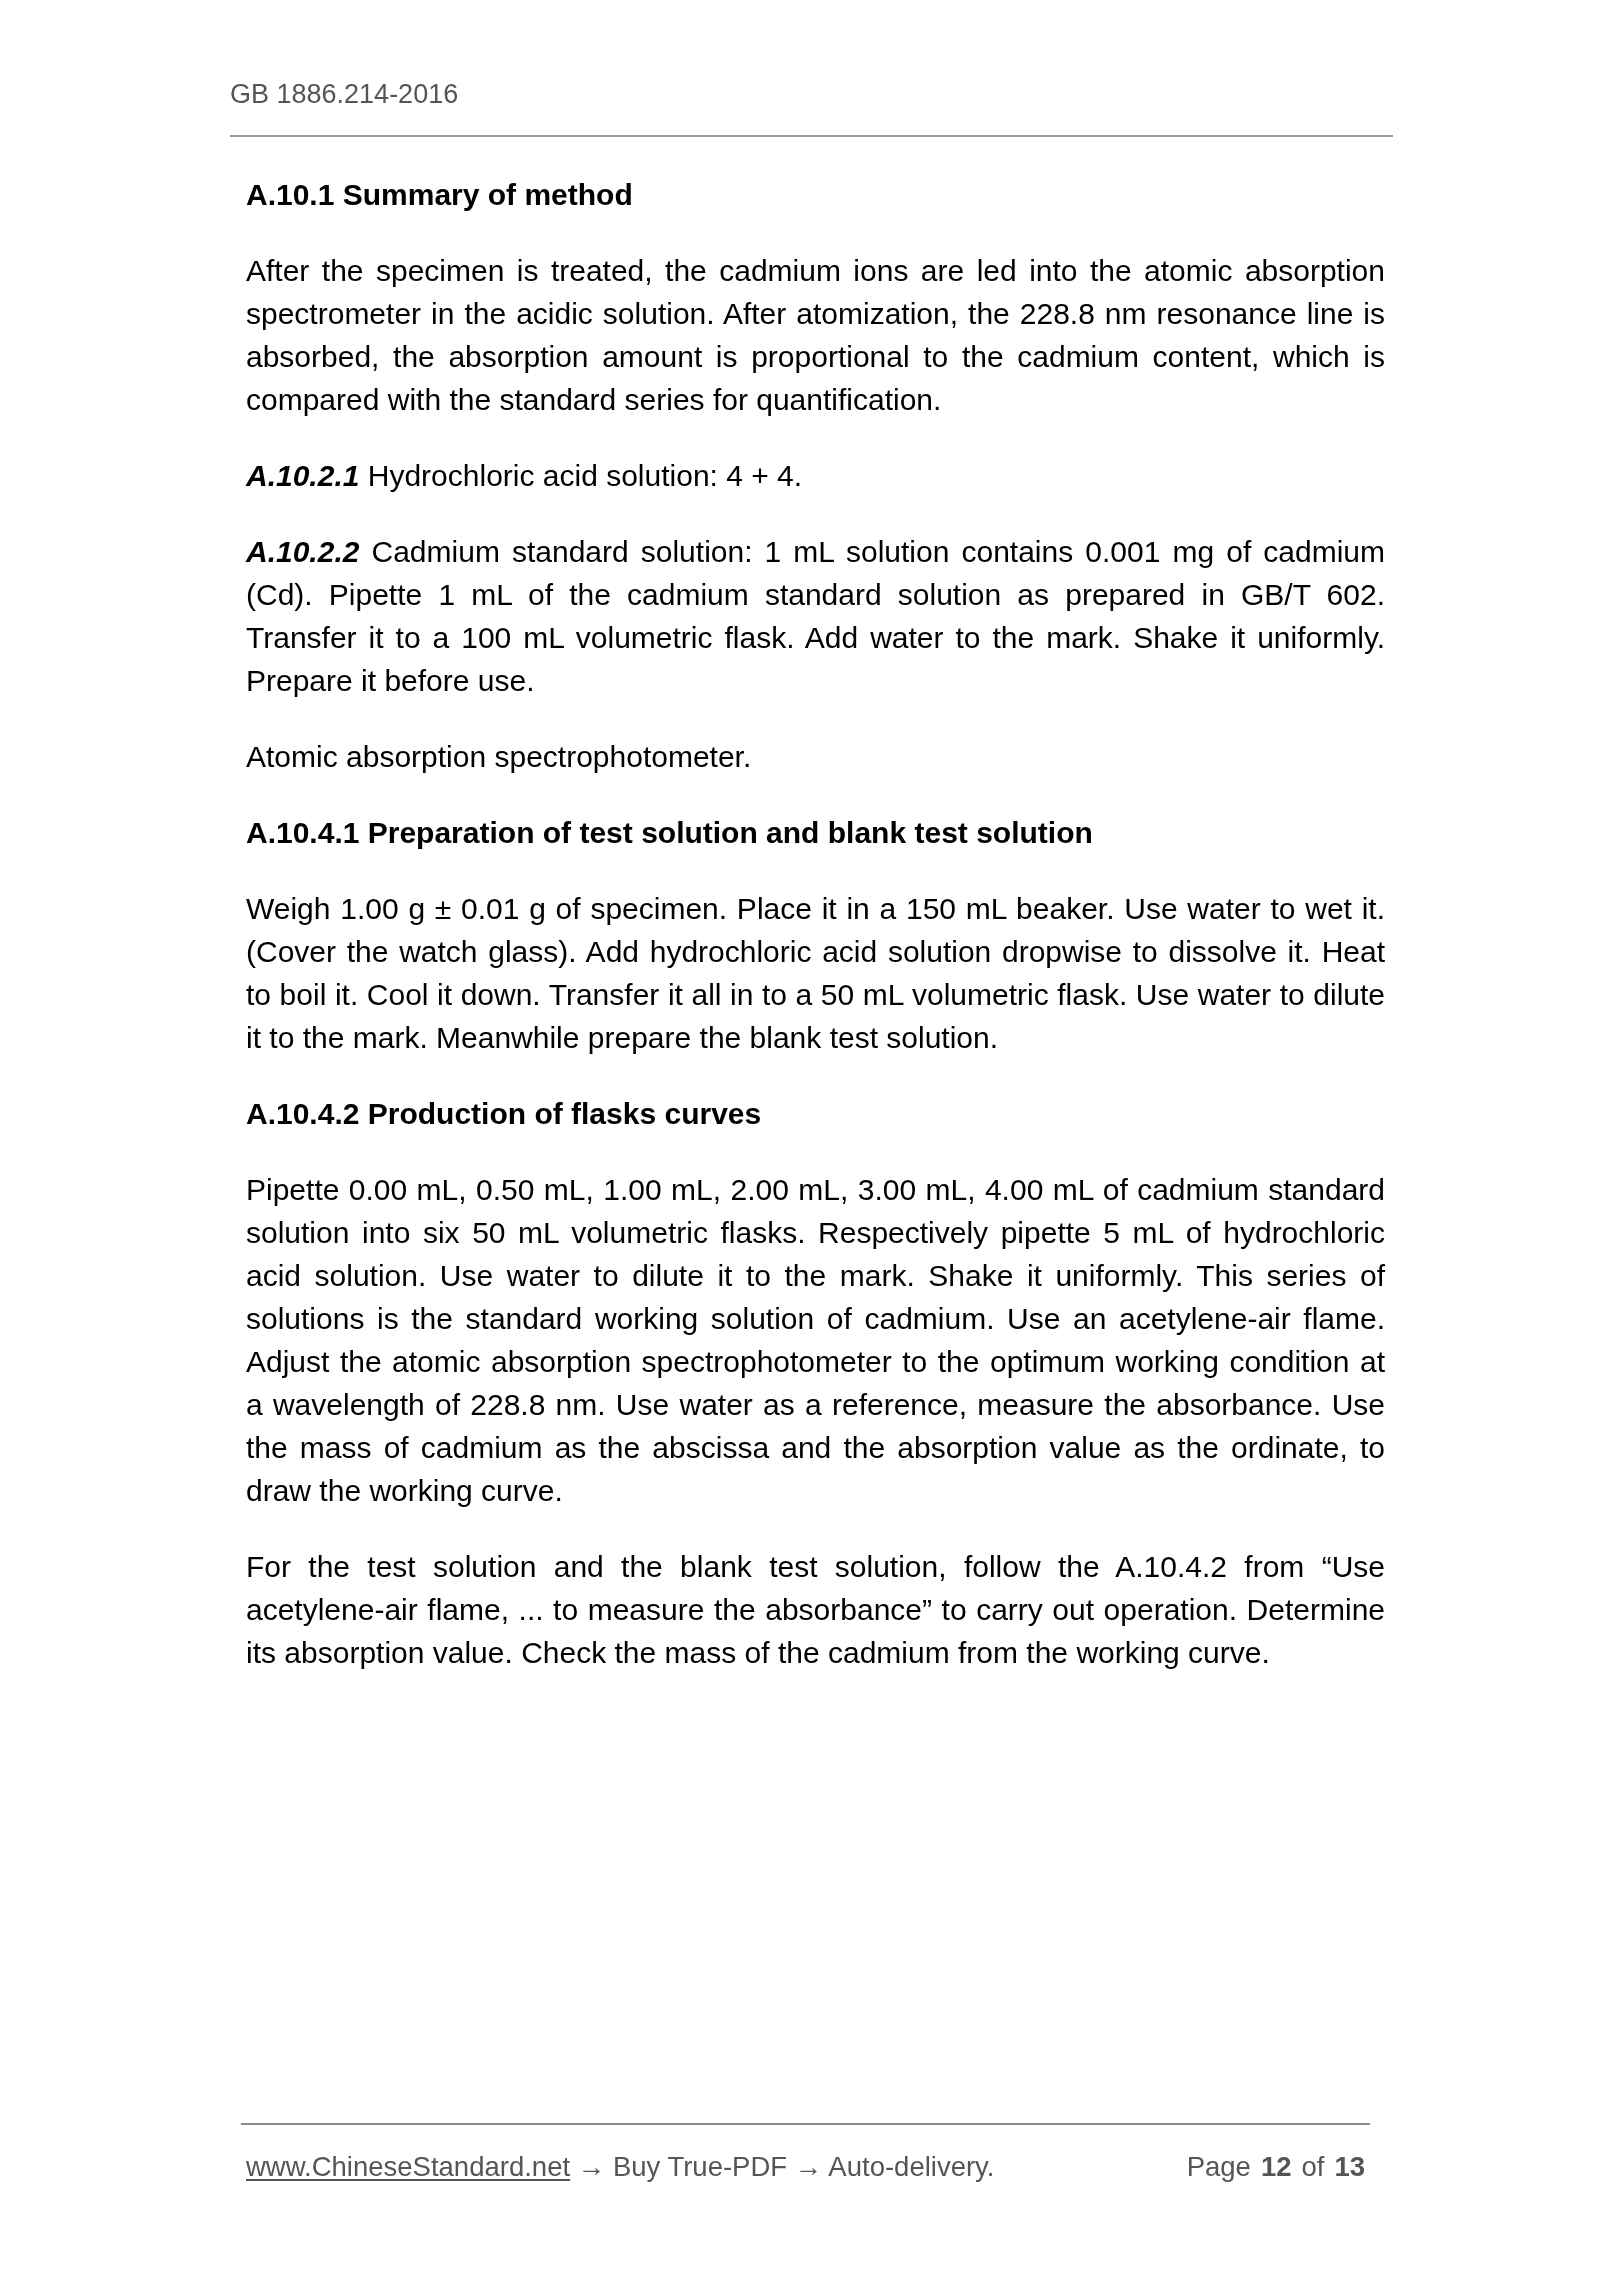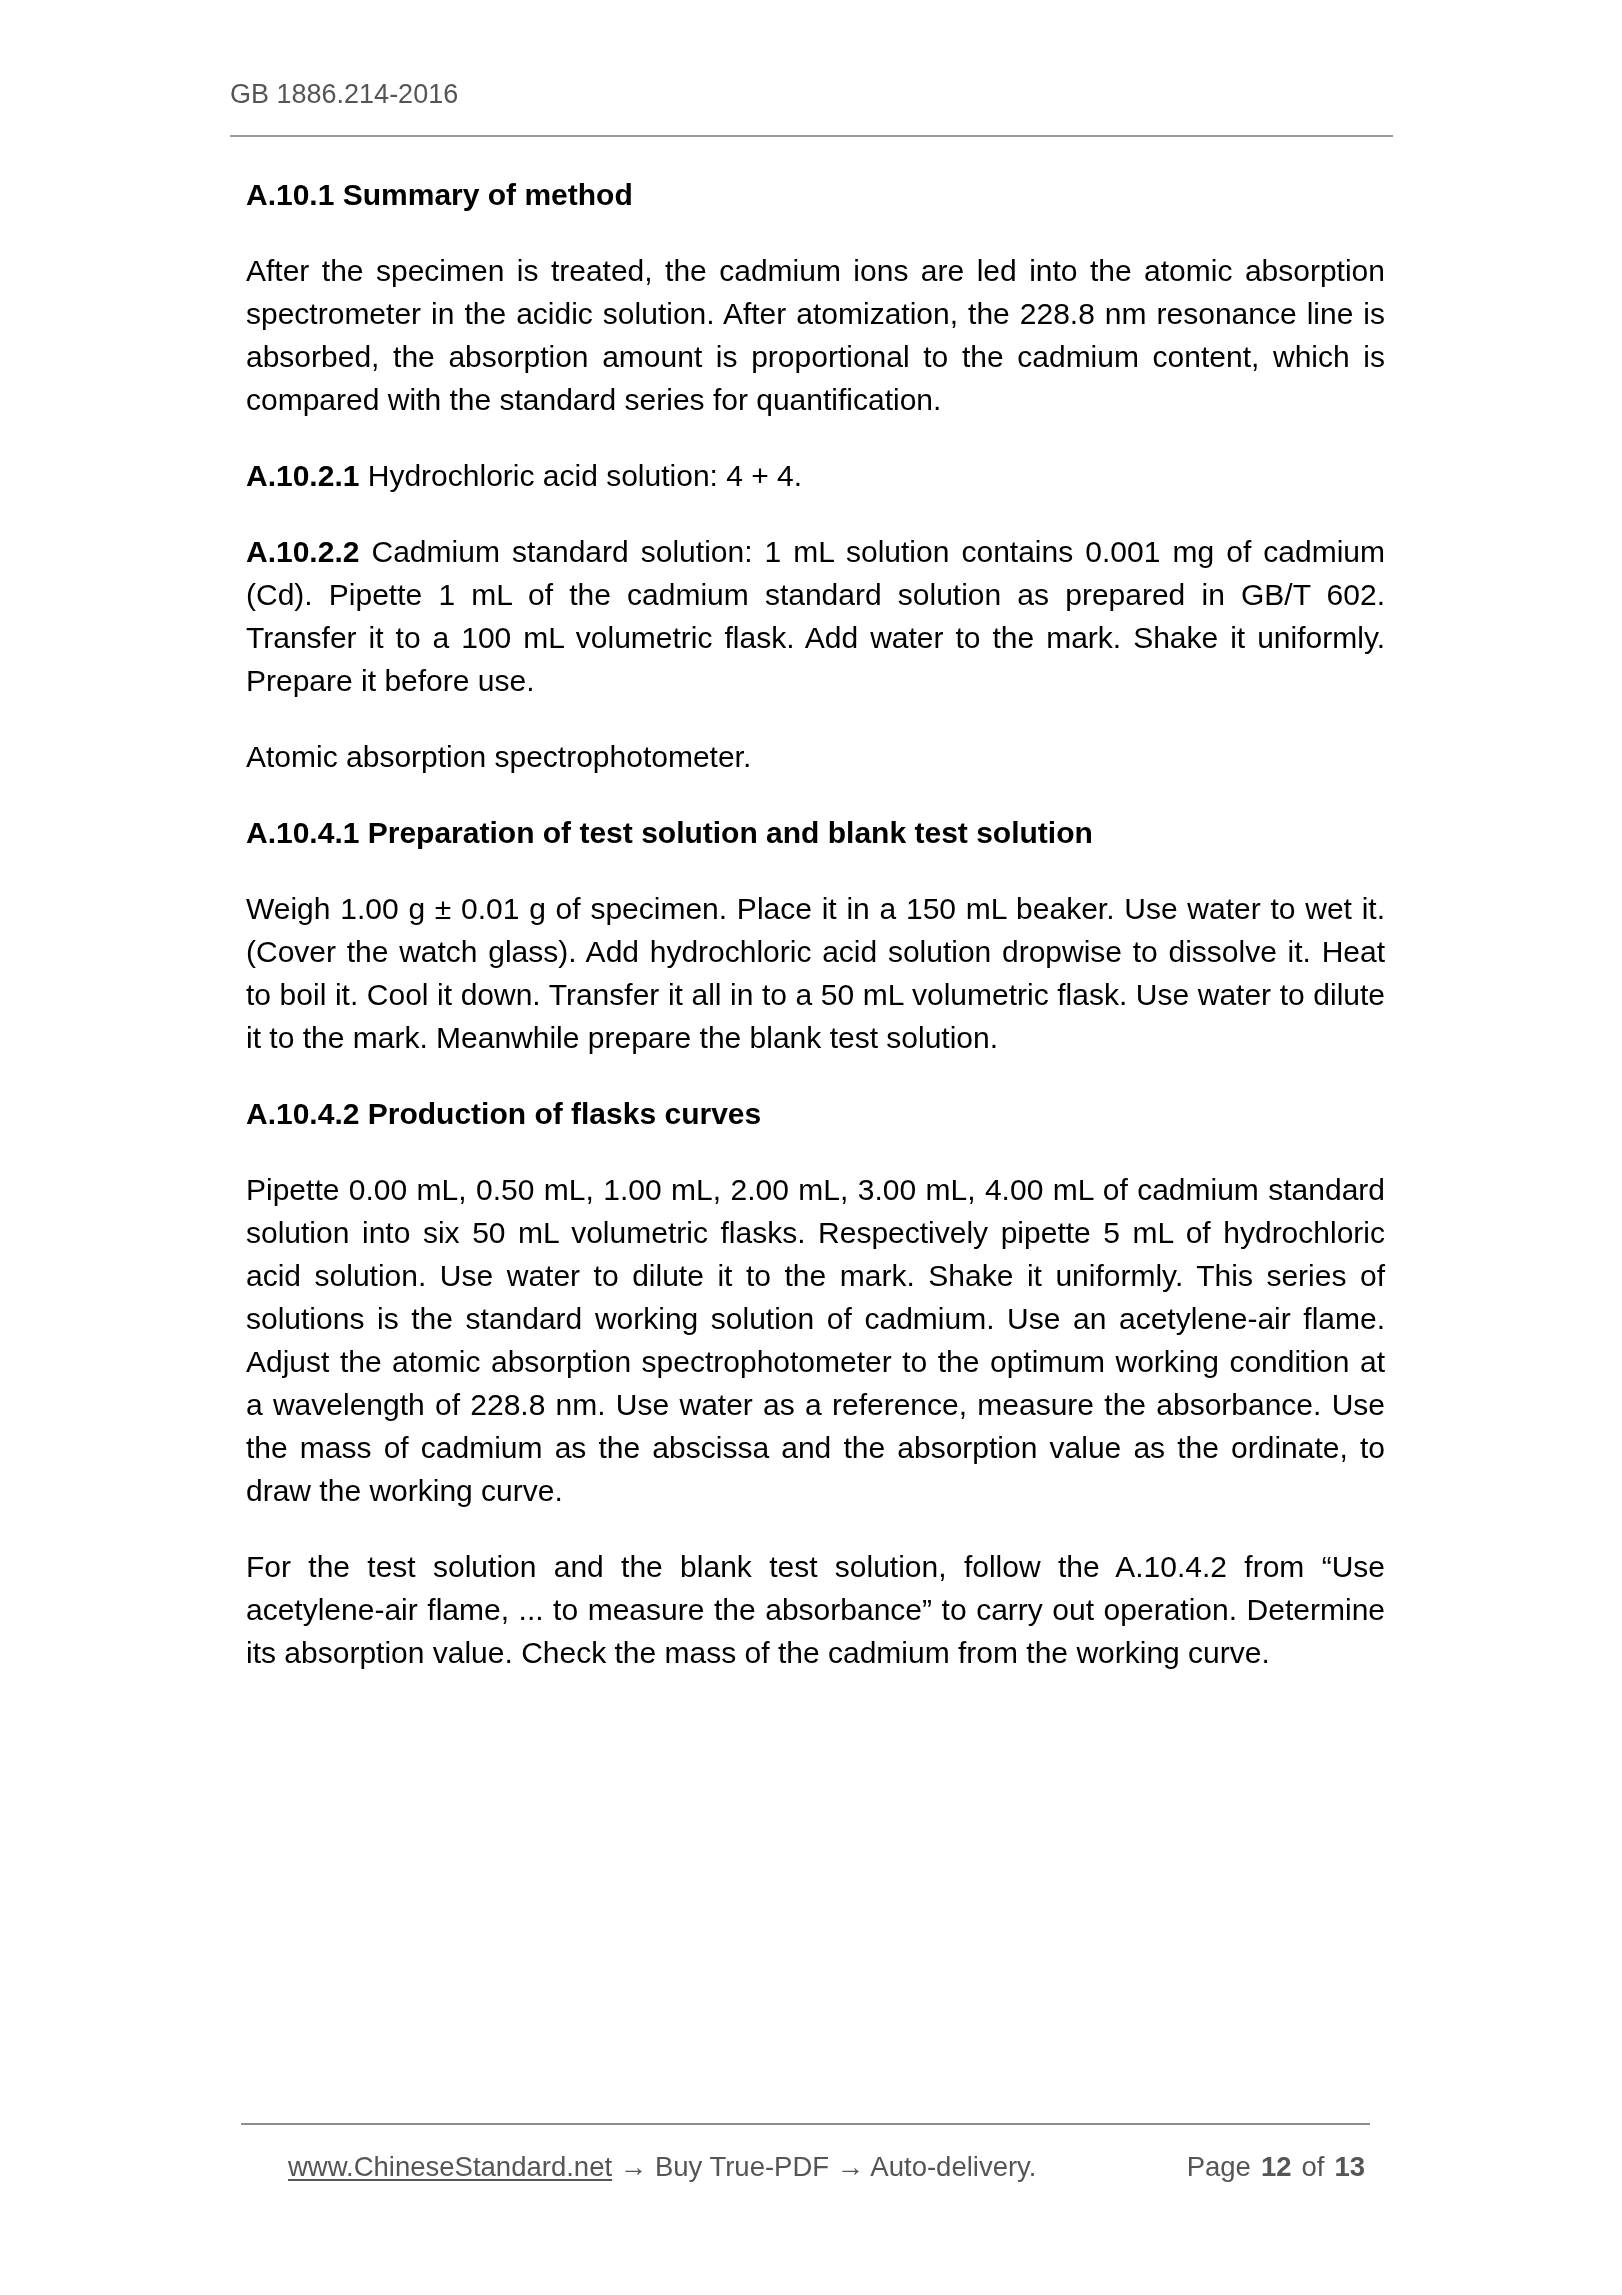--- a/index.html
+++ b/index.html
@@ -44,20 +44,21 @@
     margin: 0 0 33px 0;
   }
   .heading {
     font-weight: bold;
   }
   .para {
     text-align: justify;
   }
   .para .num {
     font-weight: bold;
+    font-style: italic;
   }
   .footer-rule {
     position: absolute;
     left: 241px;
     top: 2123px;
     width: 1129px;
     height: 1.7px;
     background: #8c8c8c;
   }
   .footer {
@@ -68,21 +69,20 @@
     font-size: 27.5px;
     line-height: 33px;
     color: #555555;
     white-space: nowrap;
   }
   .footer .link {
     color: #555555;
     text-decoration: underline;
     text-decoration-thickness: 1.7px;
     text-underline-offset: 3.3px;
-    margin-left: 42px;
   }
   .footer .page-num {
     position: absolute;
     right: 5px;
     top: 0;
   }
   .footer .page-num b {
     font-weight: bold;
   }
   .sp { display: inline-block; width: 10px; }

